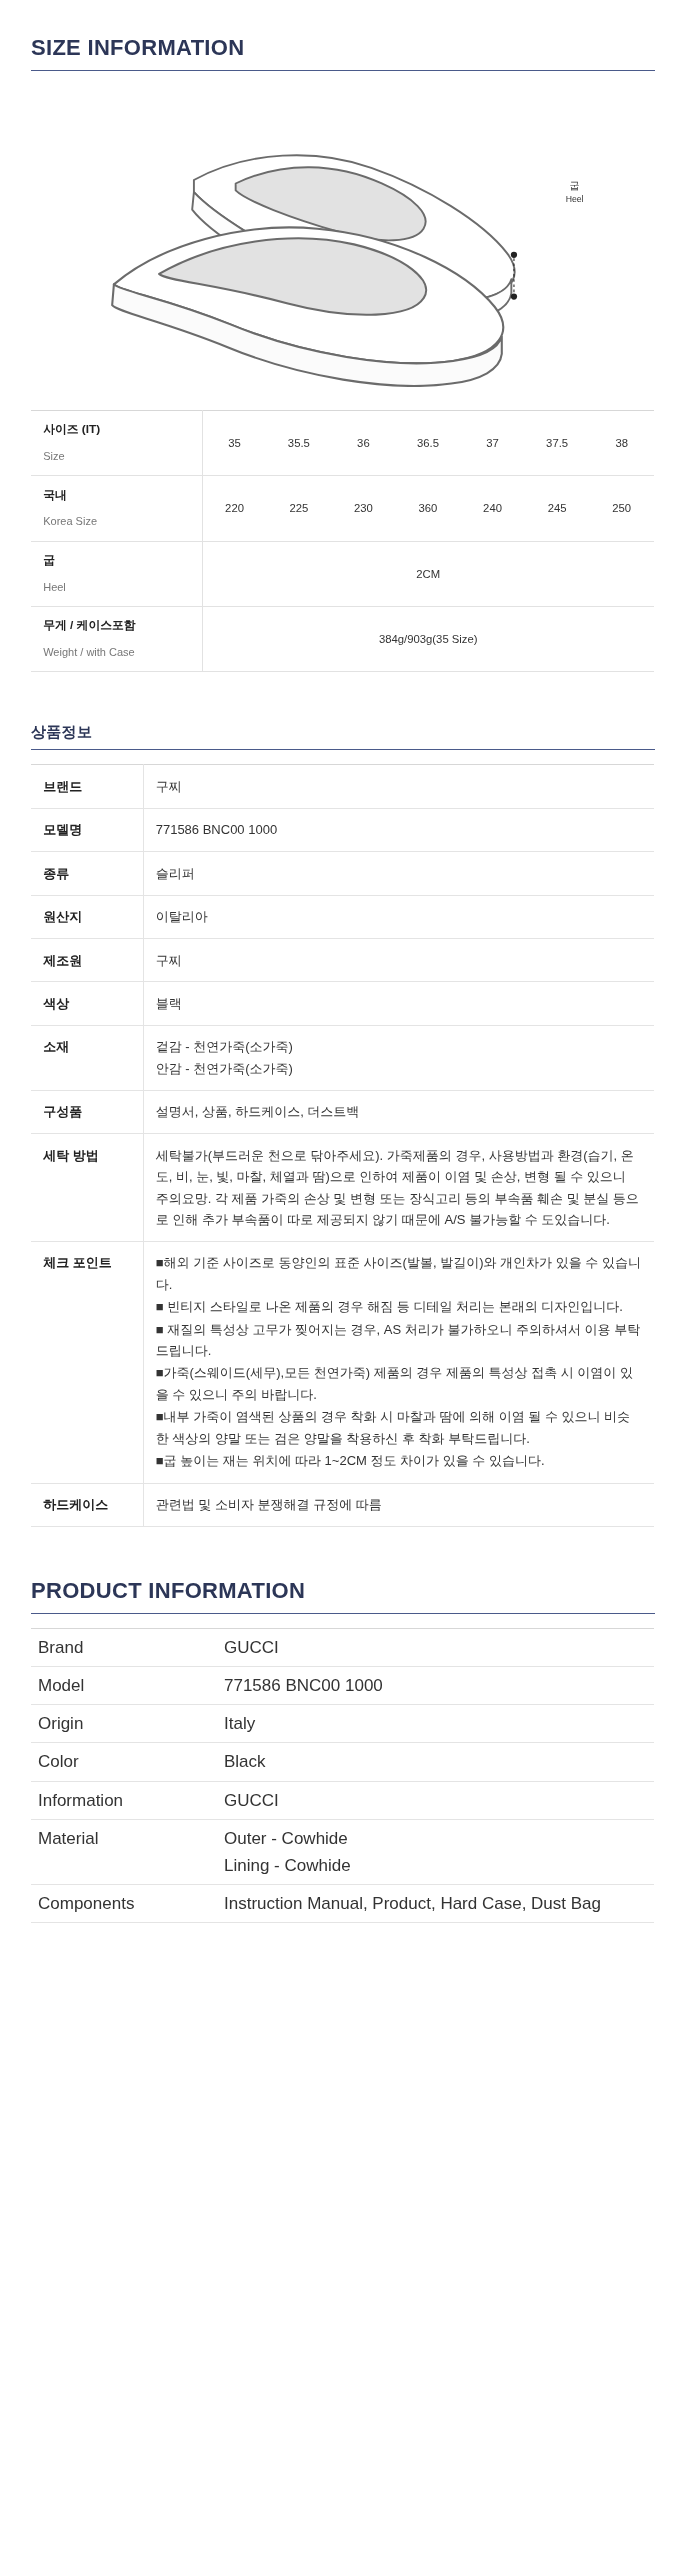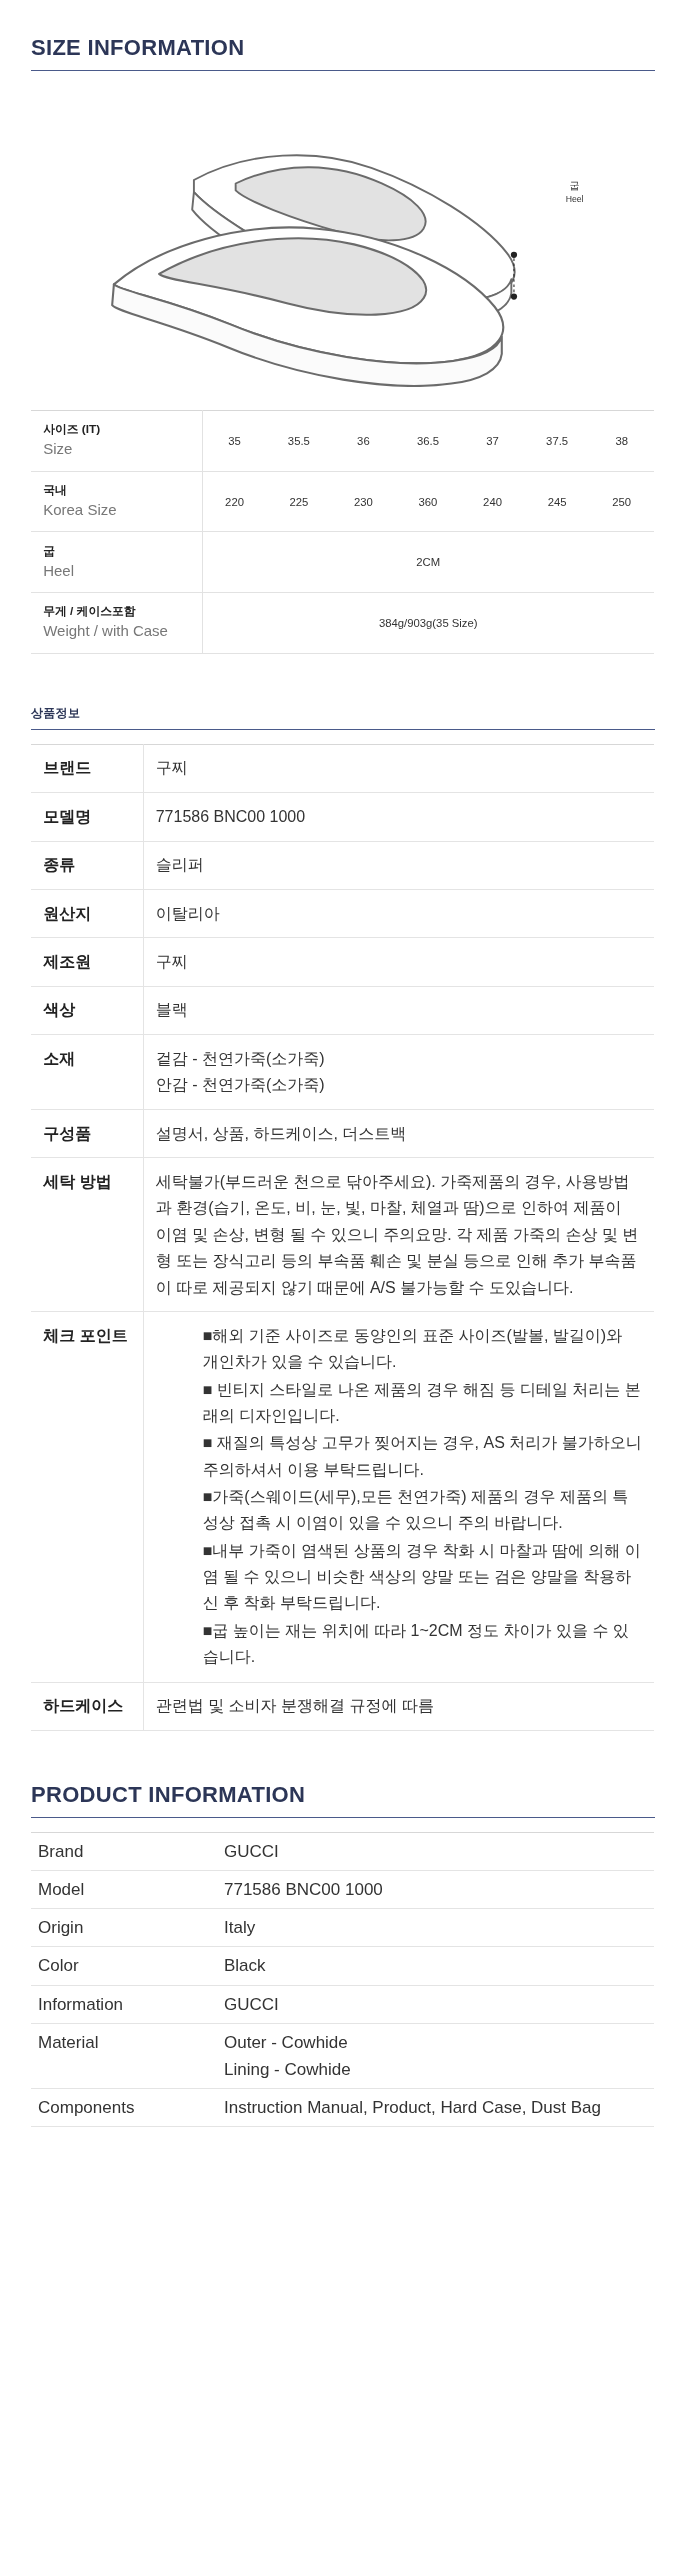--- a/index.html
+++ b/index.html
@@ -32,21 +32,21 @@
     margin: 0;
   }
   .heading-wrap {
     margin: 0 31px;
     border-bottom: 1.7px solid #4a5a8a;
   }
   .heading-wrap.kr {
     border-bottom: 1.7px solid #4a5a8a;
   }
   .section-heading.kr {
-    font-size: 12px;
+    font-size: 15px;
     font-weight: bold;
     color: #2c3657;
     padding-bottom: 7px;
   }
 
   .spacer-top { height: 35px; }
 
   
   .illustration {
     margin: 12.2px 0 0 0;
@@ -93,55 +93,54 @@
     border-right: 0.9px solid #e2e2e2;
     line-height: 1.35;
   }
   .size-table .rowhead .kr {
     font-size: 11.8px;
     font-weight: bold;
     color: #222;
     display: block;
   }
   .size-table .rowhead .en {
-    font-size: 15px;
+    font-size: 11px;
     color: #777;
     display: block;
-    margin-top: 1px;
+    margin-top: 11px;
   }
   .size-table .val { font-size: 11.3px; color: #333; }
 
   
   .spec-table {
     border-top: 0.9px solid #d7d7d7;
     margin-top: 0;
   }
   .spec-table td {
     border-bottom: 0.9px solid #e4e4e4;
-    font-size: 16px;
+    font-size: 13px;
     padding: 10.5px 12.2px;
     vertical-align: top;
     color: #333;
     line-height: 1.65;
   }
   .spec-table td.k {
     width: 112px;
     font-weight: bold;
     color: #222;
     border-right: 0.9px solid #e4e4e4;
     white-space: nowrap;
   }
   .spec-table td.v { color: #333; }
   .spec-table td.v .line { display: block; }
   .bullet-list .bl {
     display: block;
     text-indent: 0;
     padding-left: 0;
     margin-bottom: 0.9px;
-    margin-left: 47px;
   }
   .bullet-list .bl:first-child { margin-top: 0; }
 
   
   .en-table {
     border-top: 0.9px solid #d7d7d7;
   }
   .en-table td {
     border-bottom: 0.9px solid #e4e4e4;
     font-size: 17px;

